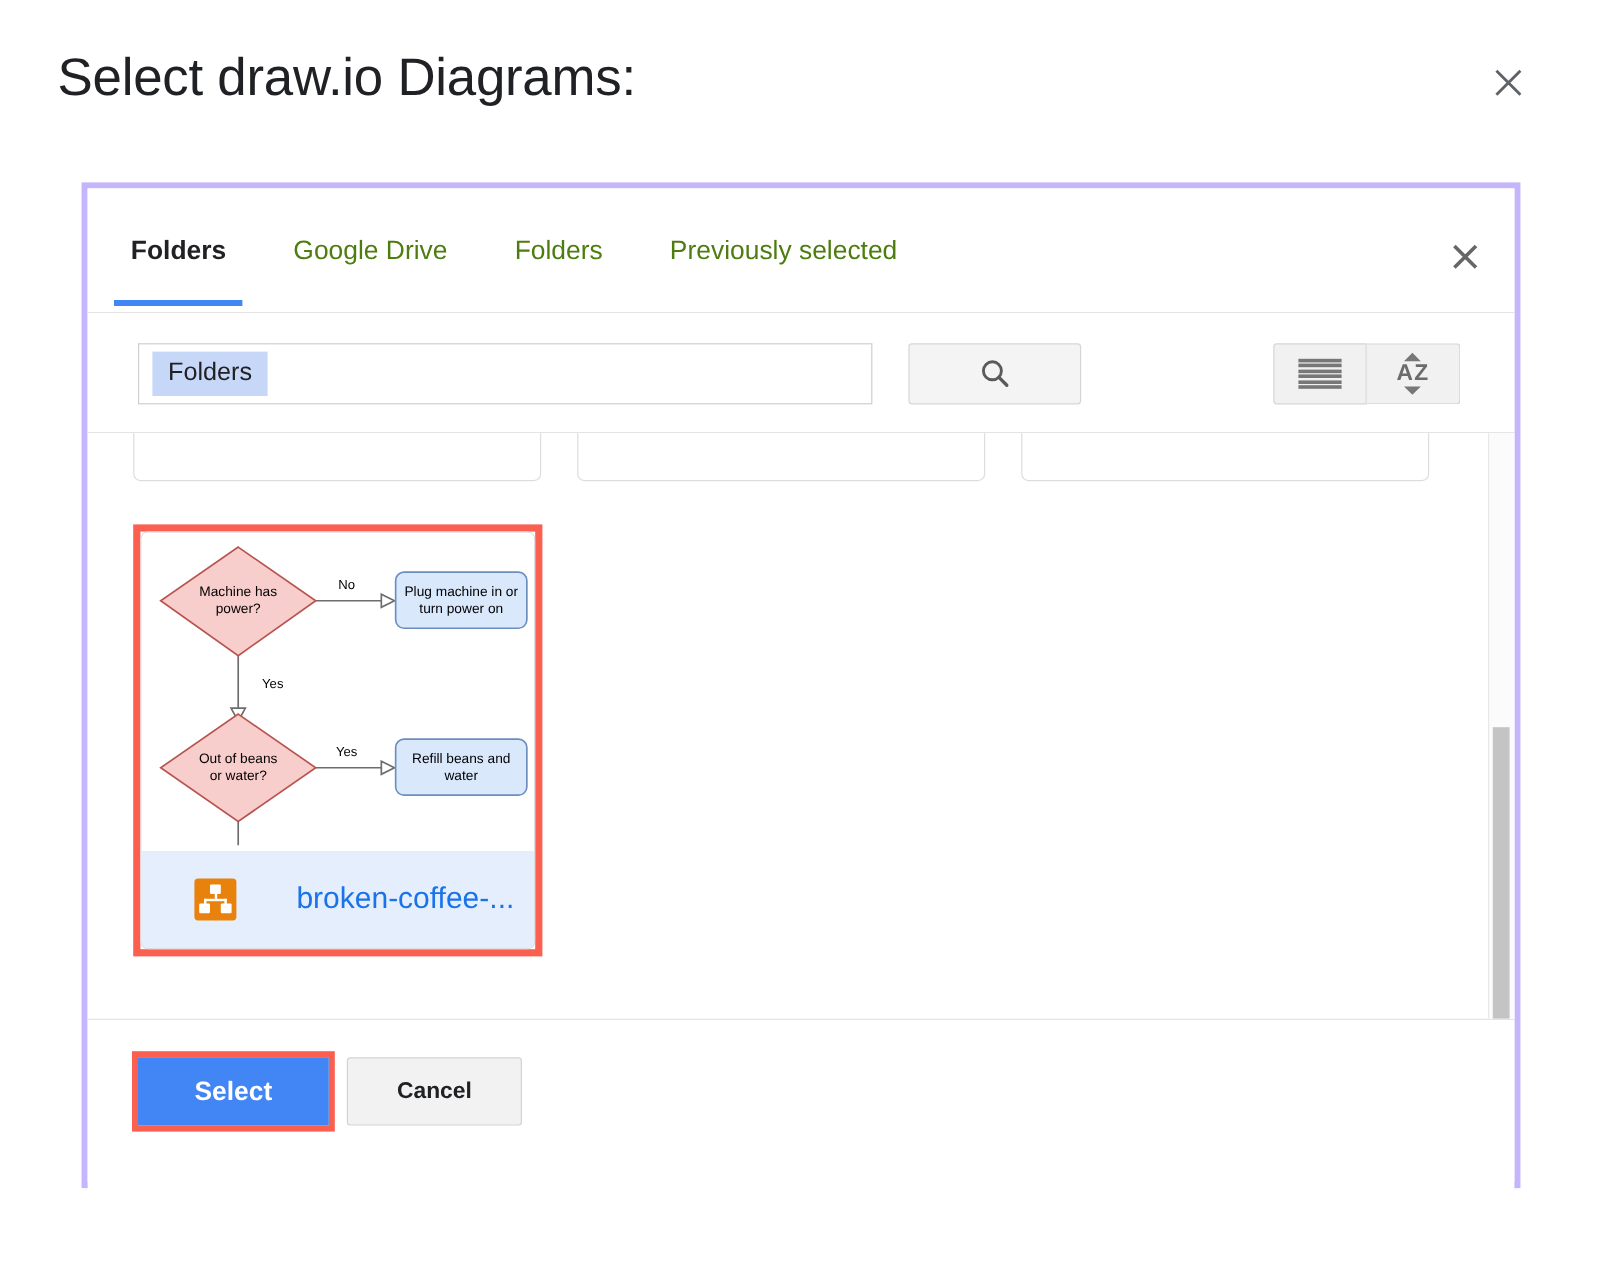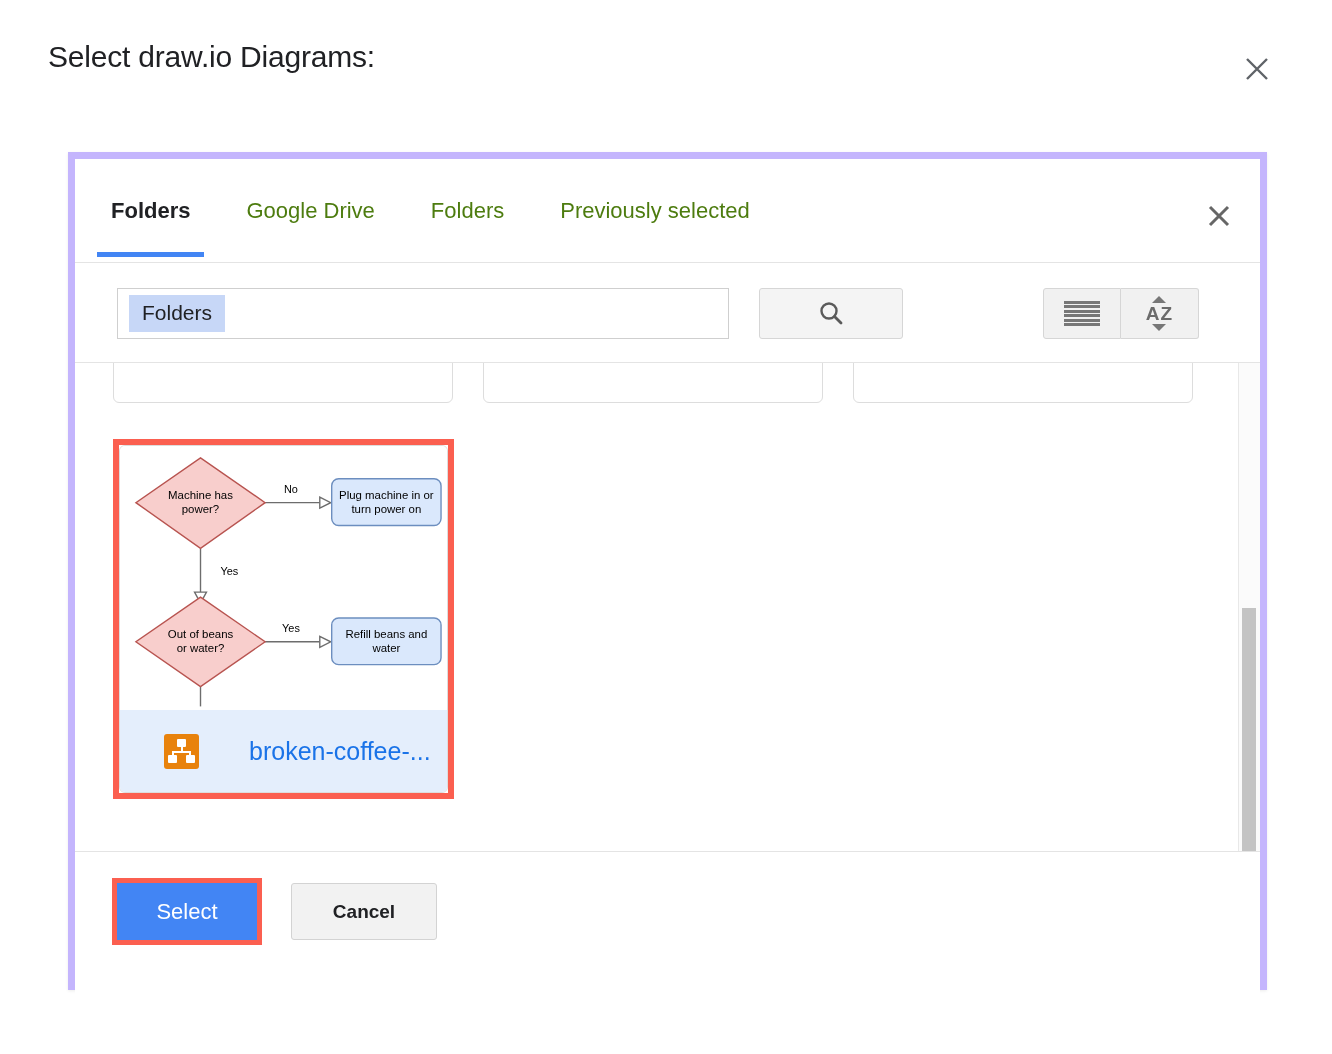--- a/index.html
+++ b/index.html
@@ -8,37 +8,37 @@
     background: #ffffff;
     font-family: "Liberation Sans", sans-serif;
     overflow: hidden;
   }
 
   
   .outer-dialog { position: absolute; inset: 0; background: #ffffff; }
 
   .outer-title {
     position: absolute; left: 48px; top: 40px;
-    font-size: 30px; font-weight: 400; color: #202124;
+    font-size: 44px; font-weight: 400; color: #202124;
     letter-spacing: -0.2px; white-space: nowrap;
   }
   .outer-close {
     position: absolute; left: 1238px; top: 50px;
     width: 38px; height: 38px;
     display: flex; align-items: center; justify-content: center;
     cursor: pointer; color: #5f6368;
   }
   .outer-close svg { display: block; }
 
   
   .picker {
     position: absolute; left: 68px; top: 152px;
     width: 1199px; height: 838px;
     background: #ffffff;
-    border: 7px solid #c4b5fd;
+    border: 5px solid #c4b5fd;
     box-shadow: 0 1px 3px rgba(0,0,0,0.08);
   }
 
   
   .tabbar {
     position: relative; height: 104px;
     border-bottom: 1px solid #e4e4e4;
     background: #ffffff;
   }
   .tabs { position: absolute; left: 36px; top: 0; height: 104px; display: flex; align-items: center; }
@@ -82,21 +82,21 @@
   }
   .btn-search {
     position: absolute; left: 684px; top: 25px;
     width: 144px; height: 51px;
     border: 1px solid #d6d6d6; background: #f4f4f4;
     border-radius: 3px;
     display: flex; align-items: center; justify-content: center;
     cursor: pointer;
   }
   .btn-group {
-    position: absolute; left: 968px; top: 25px;
+    position: absolute; left: 988px; top: 25px;
     display: flex;
     justify-content: space-between;
   }
   .btn-view, .btn-sort {
     width: 78px; height: 51px;
     border: 1px solid #d6d6d6; background: #f1f1f1;
     display: flex; align-items: center; justify-content: center;
     cursor: pointer;
   }
   .btn-view { border-radius: 3px 0 0 3px; }
@@ -175,23 +175,23 @@
 
   
   .footer {
     position: relative; height: 142px; background: #ffffff;
   }
   .btn-select-wrap {
     position: absolute; left: 37px; top: 26px;
     border: 5px solid #fb5f50;
   }
   .btn-select {
-    width: 140px; height: 57px;
+    width: 159px; height: 57px;
     background: #4285f4; color: #ffffff;
-    border: none; font-size: 22px; font-weight: 400;
+    border: none; font-size: 22px; font-weight: 700;
     font-family: "Liberation Sans", sans-serif;
     cursor: pointer;
   }
   .btn-cancel {
     position: absolute; left: 216px; top: 31px;
     width: 146px; height: 57px;
     background: #f2f2f2; color: #202124;
     border: 1px solid #d3d3d3; border-radius: 3px;
     font-size: 19px; font-weight: 700;
     font-family: "Liberation Sans", sans-serif;

